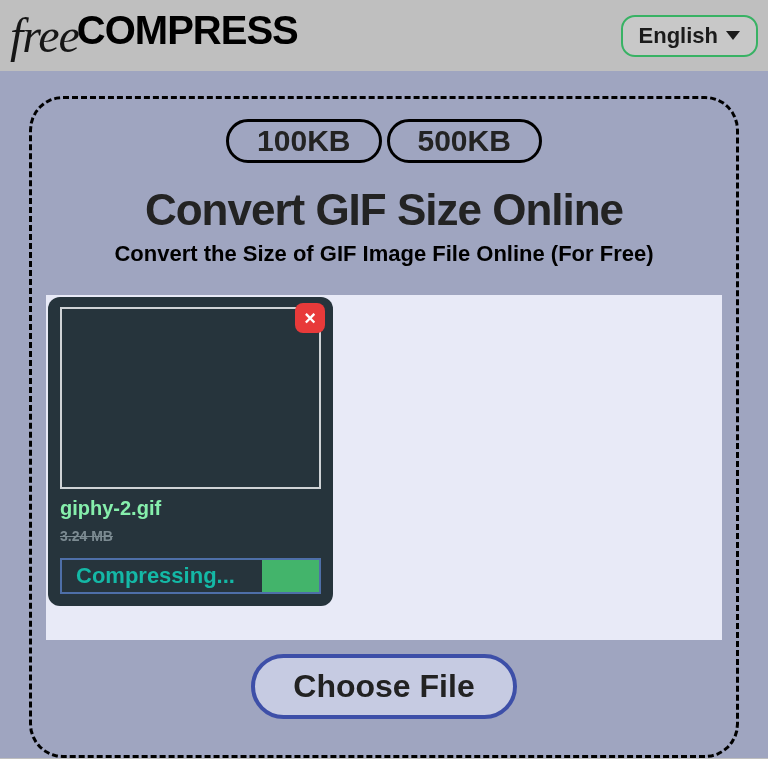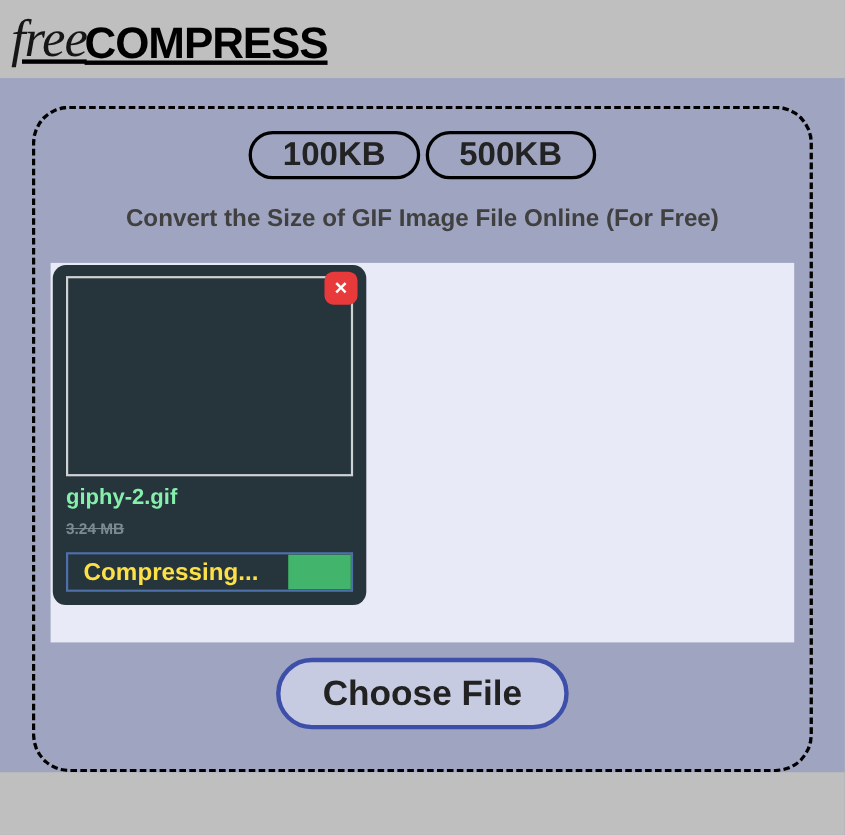--- a/index.html
+++ b/index.html
@@ -12,25 +12,24 @@
     }
     .header {
       display: flex;
       justify-content: space-between;
       align-items: center;
       padding: 8px 10px;
       background: #bfbfbf;
     }
     .logo {
       display: flex;
-      align-items: flex-end;
+      align-items: flex-start;
       font-size: 42px;
       font-weight: 700;
       letter-spacing: -1px;
-      text-decoration: underline;
     }
     .logo-free {
       font-family: 'Brush Script MT', cursive;
       font-style: italic;
       font-size: 48px;
       color: #161616;
       font-weight: 400;
       margin-right: -2px;
     }
     .logo-compress {
@@ -90,21 +89,21 @@
       text-align: center;
       font-size: 44px;
       font-weight: 900;
       color: #232323;
       letter-spacing: -1px;
     }
     .page-sub {
       text-align: center;
       font-size: 22px;
       font-weight: 700;
-      color: #404040;
+      color: #000000;
       margin-top: 6px;
     }
     .stage {
       background: #e8eaf7;
       margin: 28px 14px 0 14px;
       min-height: 345px;
       position: relative;
     }
     .file-card {
       position: absolute;
@@ -176,21 +175,21 @@
     }
     .progress-fill {
       position: absolute;
       right: 0; top: 0; bottom: 0;
       width: 22%;
       background: #43b46b;
     }
     .progress-text {
       position: relative;
       z-index: 1;
-      color: #fde047;
+      color: #14b8a6;
       font-size: 22px;
       font-weight: 800;
       padding-left: 14px;
     }
     .choose-btn {
       display: block;
       margin: 14px auto 0 auto;
       border: 4px solid #3d4fa8;
       background: #c6cbe2;
       color: #222;
@@ -202,28 +201,33 @@
     }
   </style>
 </head>
 <body>
 
 <div class="header">
   <div class="logo">
     <span class="logo-free">free</span>
     <span class="logo-compress">COMPRESS</span>
   </div>
+  <button class="lang-btn">
+    <span>English</span>
+    <span class="lang-caret"></span>
+  </button>
 </div>
 
 <div class="container-outer">
   <div class="dashed-panel">
     <div class="pills">
       <button class="pill">100KB</button>
       <button class="pill">500KB</button>
     </div>
+    <h1 class="page-title">Convert GIF Size Online</h1>
     <div class="page-sub">Convert the Size of GIF Image File Online (For Free)</div>
 
     <div class="stage">
       <div class="file-card">
         <div class="thumb">
           <button class="close-btn">
             <span class="close-x">×</span>
           </button>
         </div>
         <div class="filename">giphy-2.gif</div>

